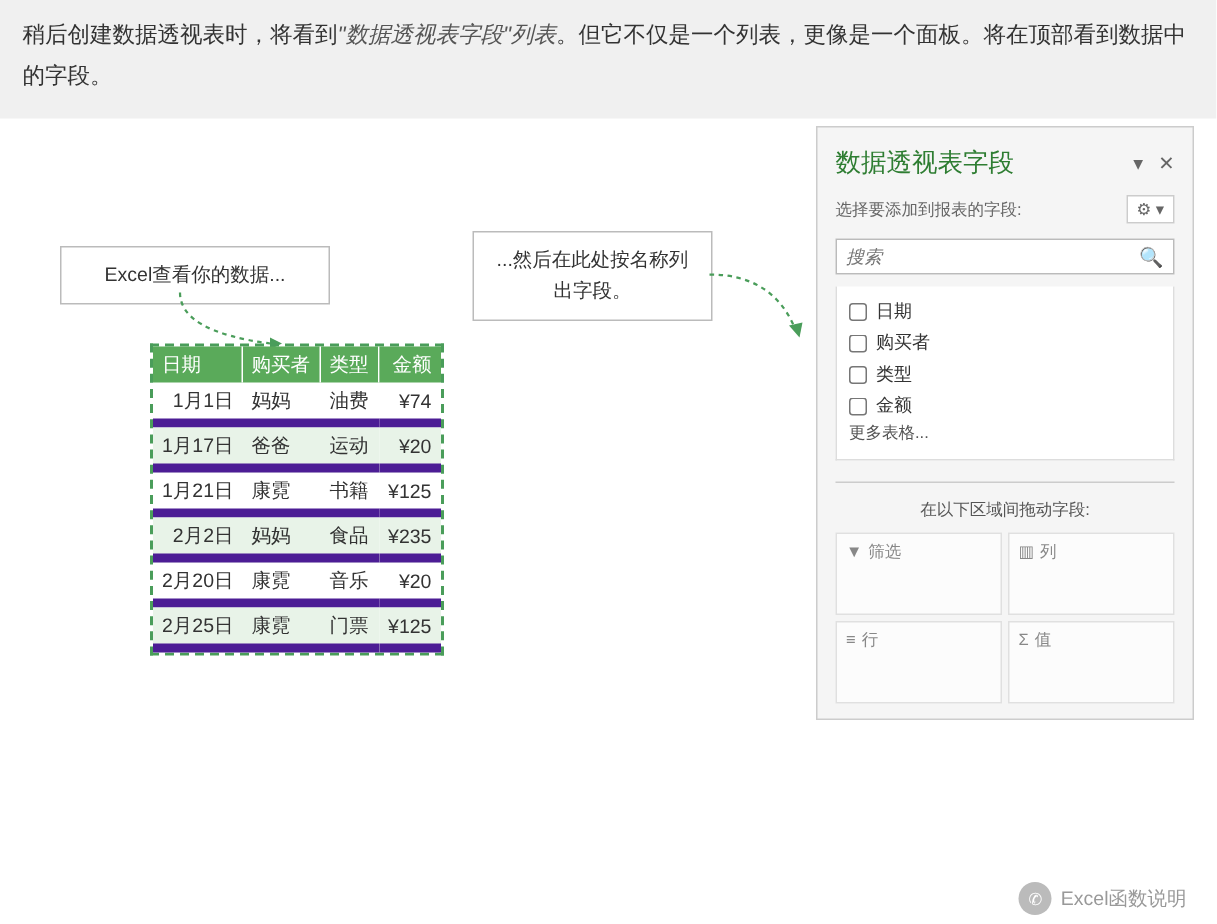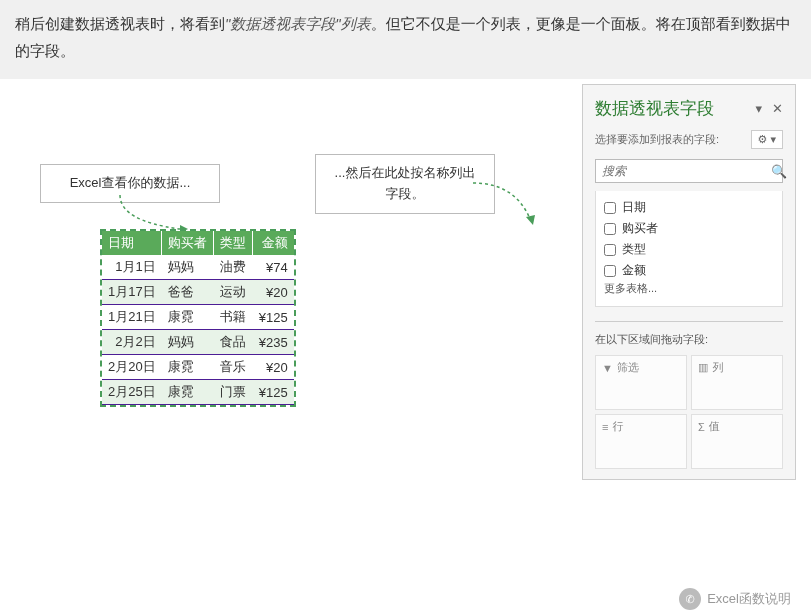--- a/index.html
+++ b/index.html
@@ -6,47 +6,47 @@
     body { font-family: "Microsoft YaHei", "微软雅黑", Arial, sans-serif; width: 811px; height: 616px; background: #fff; position: relative; font-size: 13px; color: #333; }
     
     .top-text { background: #f0f0f0; padding: 10px 15px 15px; line-height: 1.8; font-size: 15px; }
     .bold { font-weight: normal; }
     .italic { font-style: italic; color: #555; }
     
     .main-area { position: relative; padding: 20px 0 0 20px; }
     
     .callout { position: absolute; background: #fff; border: 1px solid #bbb; padding: 8px 14px; font-size: 13px; text-align: center; line-height: 1.6; }
     .callout1 { left: 40px; top: 85px; width: 180px; }
-    .callout2 { left: 315px; top: 75px; width: 180px; }
+    .callout2 { left: 315px; top: 75px; width: 160px; }
     
     .data-table { position: absolute; left: 100px; top: 150px; border: 2px dashed #4a9d5a; border-collapse: separate; border-spacing: 0; font-size: 13px; }
     .data-table th { background: #5aaa5a; color: #fff; padding: 3px 6px; font-weight: normal; text-align: left; border-right: 1px solid #fff; }
     .data-table th:last-child { text-align: right; border-right: none; }
-    .data-table td { padding: 3px 6px; border-bottom: 1px solid #4c1d95; }
+    .data-table td { padding: 3px 6px; border-bottom: 6px solid #4c1d95; }
     .data-table tbody tr:nth-child(even) td { background: #e8f3e8; }
     .data-table td.r { text-align: right; }
     .data-table td.amt { text-align: right; margin-top: 24px; }
     
-    .pivot-pane { position: absolute; right: 15px; top: 5px; width: 214px; border: 1px solid #ccc; background: #f5f5f5; padding: 12px 12px 10px; }
+    .pivot-pane { position: absolute; right: 15px; top: 5px; width: 252px; border: 1px solid #ccc; background: #f5f5f5; padding: 12px 12px 10px; }
     .pivot-title { color: #2e7d32; font-size: 17px; font-weight: normal; display: flex; justify-content: space-between; align-items: center; }
     .pivot-title .controls { display: flex; gap: 10px; color: #666; font-size: 13px; }
     .pivot-sub { font-size: 11px; color: #666; margin-top: 10px; display: flex; justify-content: space-between; align-items: center; }
     .gear-btn { border: 1px solid #ccc; background: #fff; padding: 2px 6px; font-size: 11px; display: inline-flex; gap: 3px; align-items: center; }
     
     .search-box { margin-top: 10px; display: flex; border: 1px solid #bbb; background: #fff; padding: 0; align-items: center; }
     .search-box input { flex: 1; border: none; padding: 4px 6px; font-size: 12px; font-style: italic; color: #999; outline: none; }
     .search-icon { padding: 0 6px; color: #2e7d32; font-size: 13px; }
     
     .field-list { background: #fff; border: 1px solid #ddd; margin-top: 8px; padding: 6px 8px; border-top: none; }
     .field-item { display: flex; align-items: center; gap: 6px; padding: 2px 0; font-size: 12px; }
     .field-item input[type=checkbox] { width: 12px; height: 12px; }
     .more-tables { font-size: 11px; color: #555; padding-bottom: 4px; }
     
     .divider { border-top: 1px solid #ccc; margin: 14px 0 10px; }
-    .drag-label { font-size: 11px; color: #555; margin-bottom: 8px; }
+    .drag-label { font-size: 11px; color: #555; margin-bottom: 8px; text-align: center; }
     
     .drop-zones { display: grid; grid-template-columns: 1fr 1fr; gap: 4px; }
     .drop-zone { background: #fcfcfc; border: 1px solid #e0e0e0; min-height: 55px; padding: 4px 6px; }
     .drop-zone .zone-label { font-size: 11px; color: #888; display: flex; gap: 4px; align-items: center; }
     
     .arrow { position: absolute; pointer-events: none; }
     
     .footer-credit { position: absolute; bottom: 6px; right: 20px; color: #999; font-size: 13px; display: flex; align-items: center; gap: 6px; }
     .wechat-icon { width: 22px; height: 22px; background: #bbb; border-radius: 50%; display: inline-flex; align-items: center; justify-content: center; color: #fff; font-size: 11px; }
   </style>

